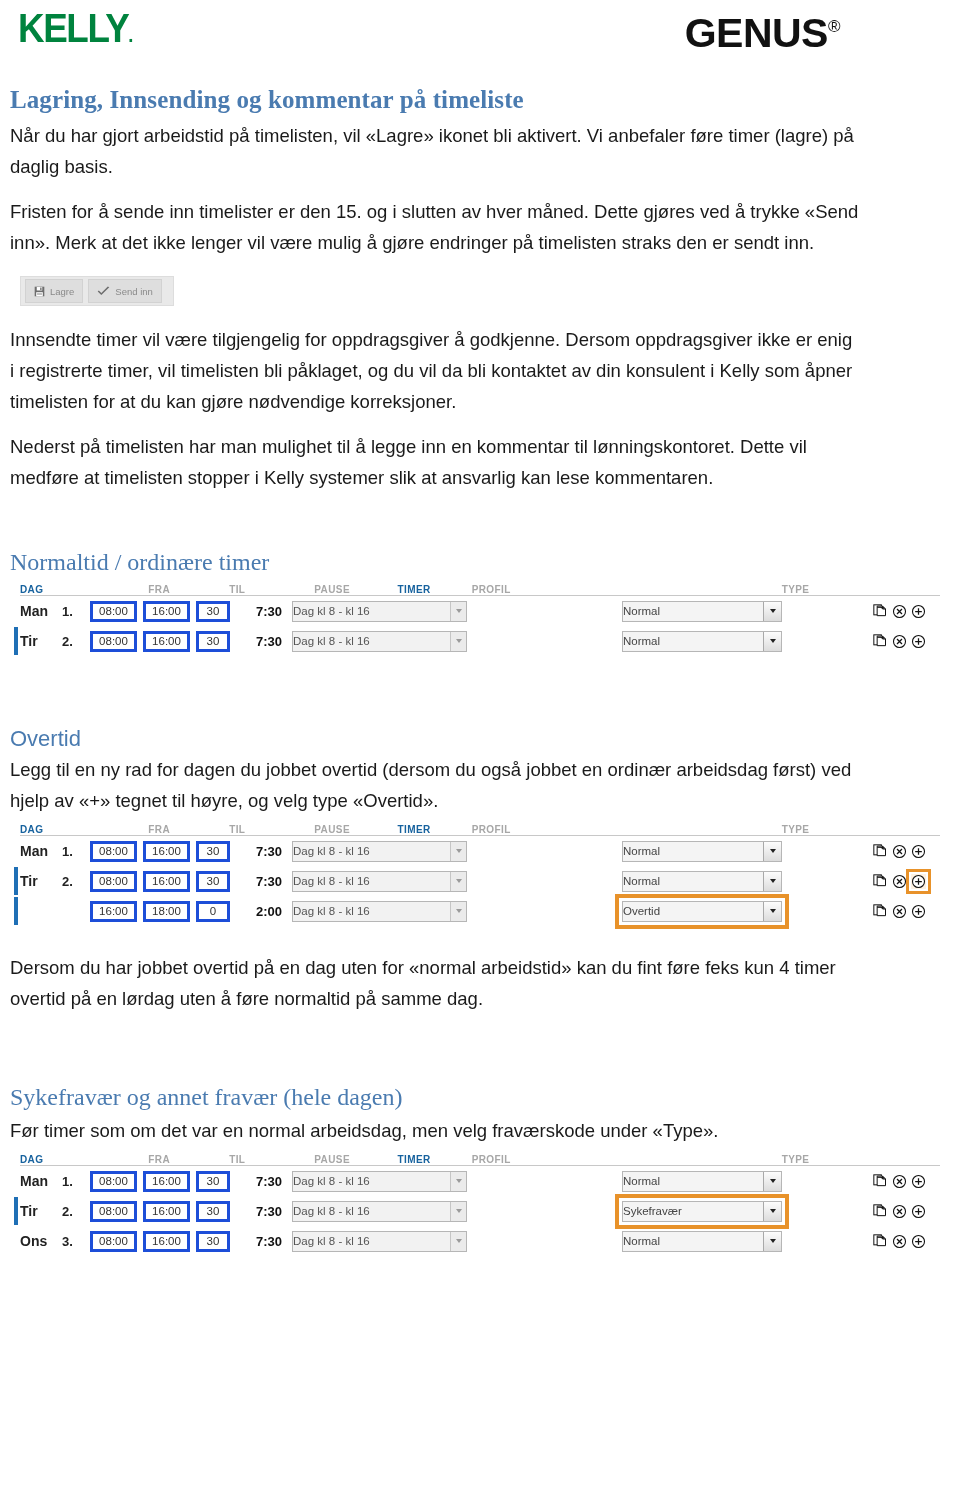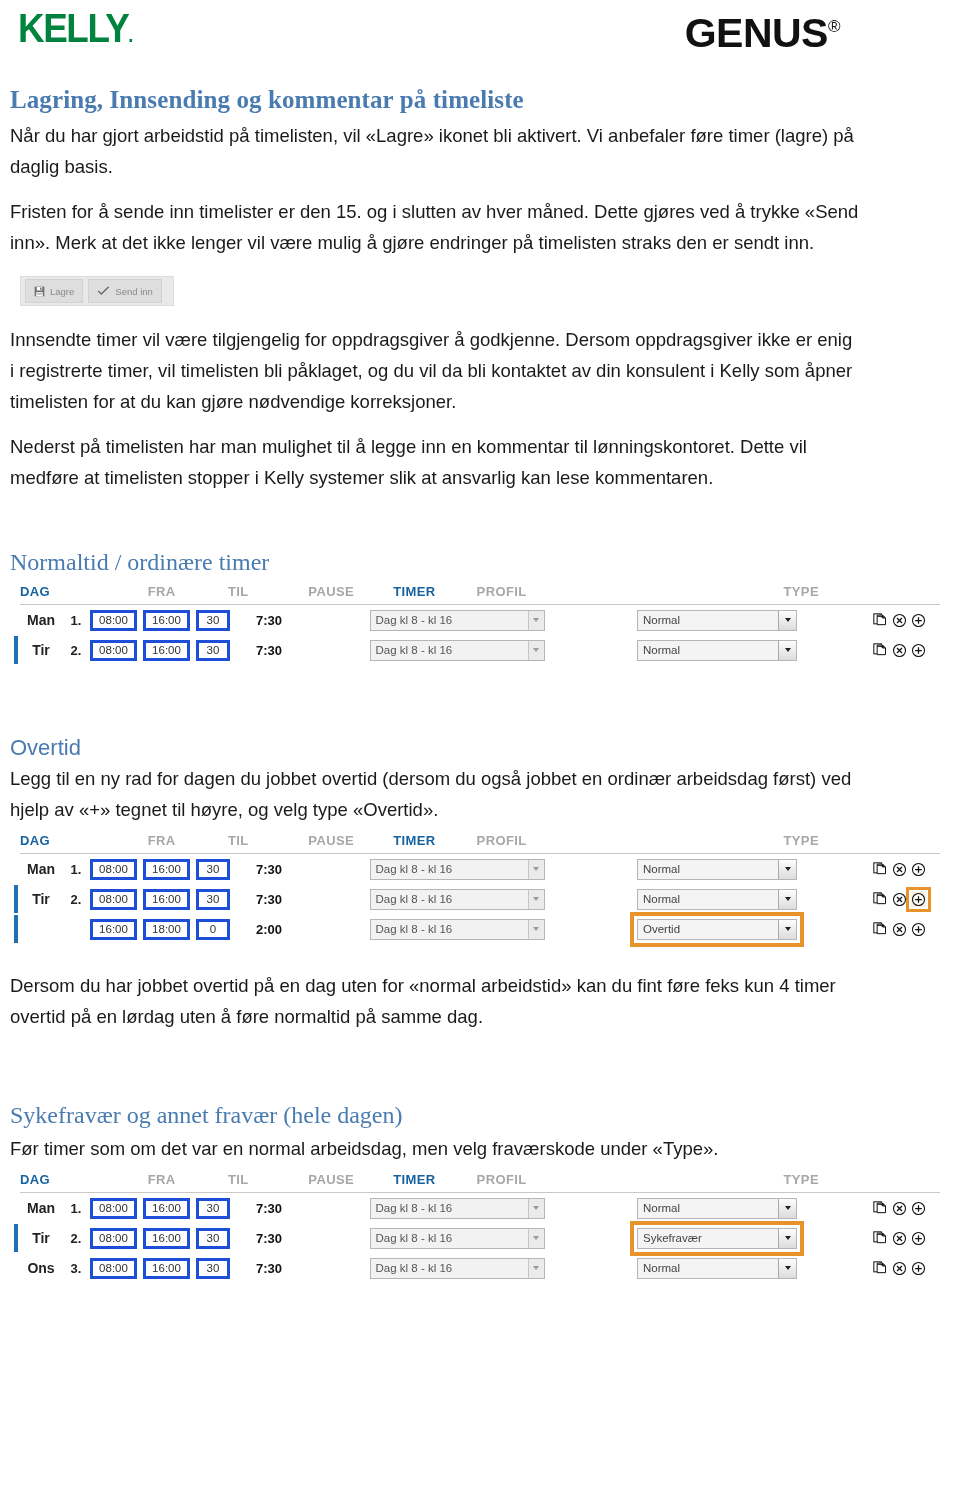--- a/index.html
+++ b/index.html
@@ -126,24 +126,23 @@
   
   .ts {
     margin: 8px 0 0 12px;
     width: 920px;
     position: relative;
     font-family: "Liberation Sans", sans-serif;
   }
   .ts-head {
     display: flex;
     align-items: flex-end;
-    font-size: 13px;
+    font-size: 10px;
     font-weight: bold;
     letter-spacing: 0.4px;
-    padding-bottom: 5px;
     border-bottom: 1px solid #c8c8c8;
     gap: 35px;
   }
   .ts-head .h { color: #a7a7a7; }
   .ts-head .h.blue { color: #17629e; }
   .c-dag   { width: 42px; }
   .c-num   { width: 28px; }
   .c-fra   { width: 55px; }
   .c-til   { width: 55px; }
   .c-pause { width: 48px; text-align: right; padding-right: 4px; }
@@ -159,21 +158,21 @@
     padding-left: 0px;
   }
   .ts-row .daybar {
     position: absolute;
     left: -6px;
     top: 1px;
     width: 4px;
     height: 28px;
     background: #1f6fb5;
   }
-  .cell { display: flex; align-items: center; justify-content: center; }
+  .cell { display: flex; align-items: center; }
   .lbl-dag {
     font-size: 14px;
     font-weight: bold;
     color: #222;
   }
   .lbl-num {
     font-size: 13px;
     font-weight: bold;
     color: #222;
   }
@@ -201,21 +200,20 @@
   }
   .sel {
     box-sizing: border-box;
     height: 21px;
     border: 1px solid #b6b6b6;
     background: #f2f2f2;
     display: flex;
     align-items: center;
     font-size: 11.5px;
     color: #555;
-    padding-left: 5px;
     position: relative;
   }
   .sel .arrow {
     position: absolute;
     right: 0;
     top: 0;
     bottom: 0;
     width: 15px;
     background: #ebebeb;
     border-left: 1px solid #c5c5c5;

